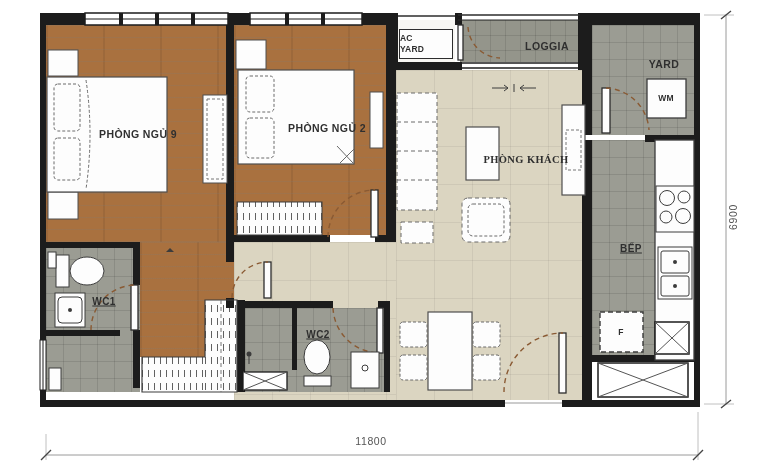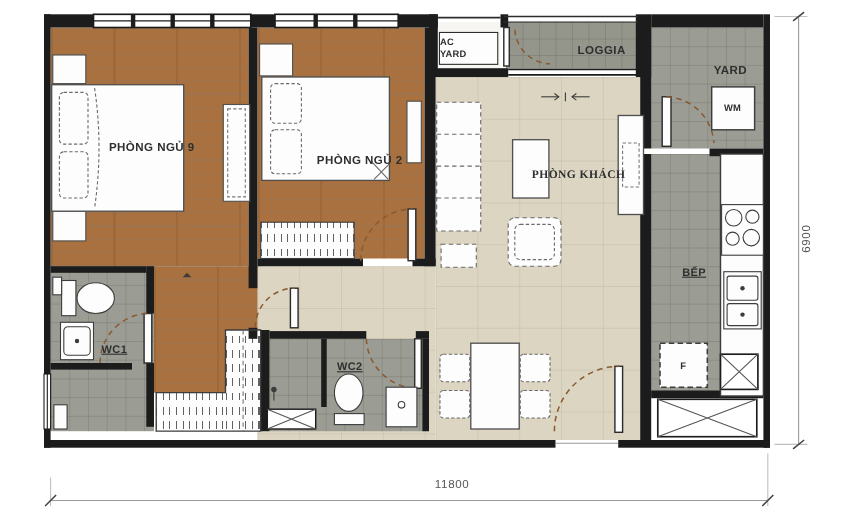--- a/index.html
+++ b/index.html
@@ -248,31 +248,31 @@
       <line x1="704" y1="404" x2="734" y2="404" stroke="#c0c0c0"></line>
       <path d="M721,19 L731,11 M721,408 L731,400" stroke="#444" stroke-width="1.4"></path>
       <line x1="46" y1="455" x2="698" y2="455"></line>
       <line x1="46" y1="434" x2="46" y2="460" stroke="#c0c0c0"></line>
       <line x1="698" y1="412" x2="698" y2="460" stroke="#c0c0c0"></line>
       <path d="M41,460 L51,450 M693,460 L703,450" stroke="#444" stroke-width="1.4"></path>
     </g>
   </svg>
 
   <div class="lbl lbl-room" style="left:118px;top:134px;">PHÒNG NGỦ 9</div>
-  <div class="lbl lbl-room" style="left:307px;top:128px;margin-top:18px;">PHÒNG NGỦ 2</div>
+  <div class="lbl lbl-room" style="left:307px;top:128px;">PHÒNG NGỦ 2</div>
   <div class="lbl lbl-room" style="left:506px;top:159px;font-family:Liberation Serif, serif;">PHÒNG KHÁCH</div>
   <div class="lbl lbl-room" style="left:527px;top:46px;">LOGGIA</div>
   <div class="lbl lbl-room" style="left:644px;top:64px;">YARD</div>
   <div class="lbl lbl-small" style="left:631px;top:248px;">BẾP</div>
-  <div class="lbl lbl-small" style="left:104px;top:318px;">WC1</div>
+  <div class="lbl lbl-small" style="left:104px;top:301px;">WC1</div>
   <div class="lbl lbl-small" style="left:318px;top:334px;">WC2</div>
   <div class="lbl lbl-tiny" style="left:666px;top:98px;">WM</div>
   <div class="lbl lbl-tiny" style="left:621px;top:332px;">F</div>
 
   <div class="acbox">
     <div class="lbl-tiny" style="font-weight:bold;color:#2f2f2f;">AC</div>
     <div class="lbl-tiny" style="font-weight:bold;color:#2f2f2f;">YARD</div>
   </div>
 
-  <div class="lbl lbl-dim" style="left:371px;top:441px;margin-left:40px;">11800</div>
+  <div class="lbl lbl-dim" style="left:371px;top:441px;">11800</div>
   <div class="lbl lbl-dim rot" style="left:733px;top:217px;">6900</div>
 
 </div>
 
 </body></html>

